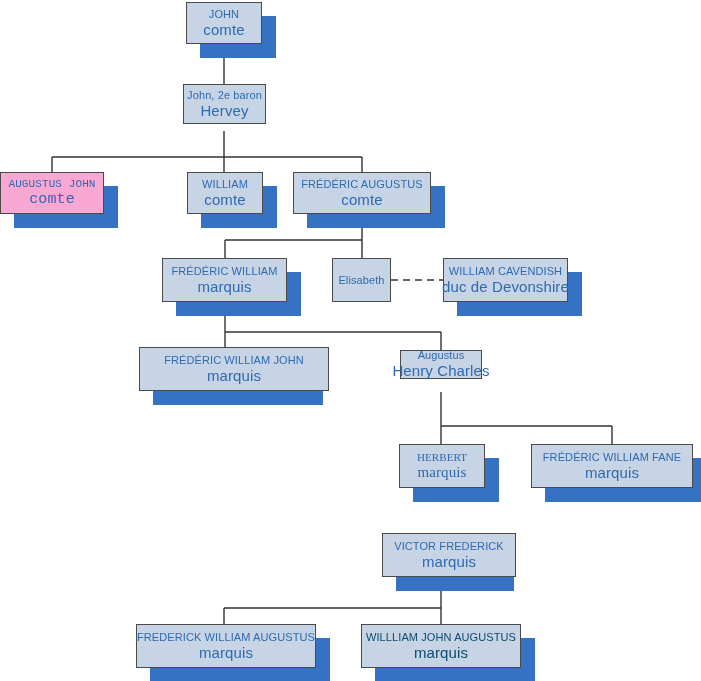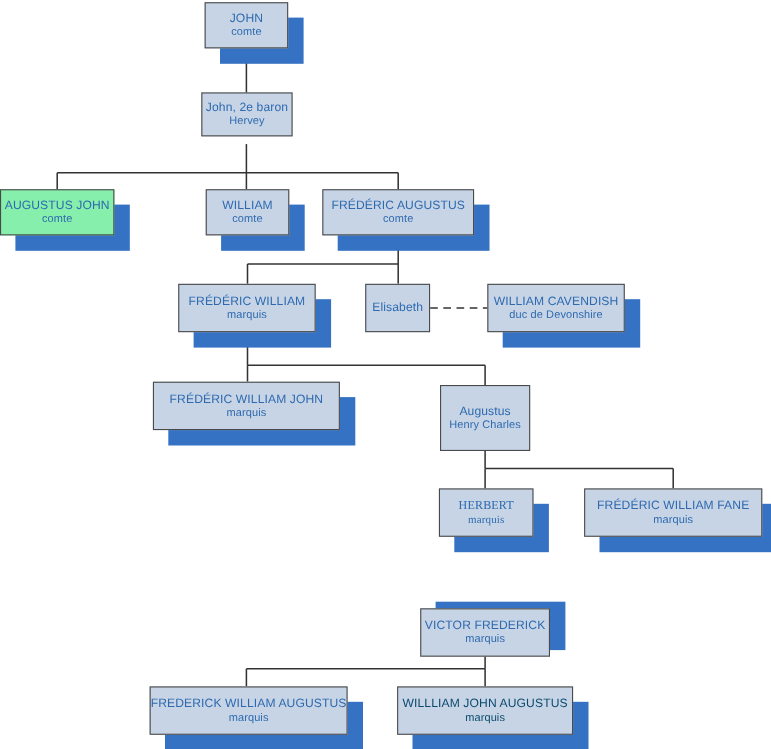--- a/index.html
+++ b/index.html
@@ -38,21 +38,21 @@
     text-align: center;
     line-height: 1.18;
     z-index: 3;
   }
   .node .nm {
     font-size: 11px;
     letter-spacing: 0.1px;
     white-space: nowrap;
   }
   .node .ti {
-    font-size: 10px;
+    font-size: 15px;
     letter-spacing: 0.1px;
     white-space: nowrap;
   }
   .shadow {
     position: absolute;
     background: #3572c4;
     z-index: 1;
   }
 </style>
 </head>
@@ -97,21 +97,21 @@
     <div class="shadow" style="left: 150px; top: 638px; width: 180px; height: 44px;"></div>
     <div class="shadow" style="left: 375px; top: 638px; width: 160px; height: 44px;"></div>
     <div class="node" style="left: 186px; top: 2px; width: 76px; height: 42px; background: rgb(198, 212, 229); border-color: rgb(74, 74, 74); color: rgb(47, 106, 176);">
       <div class="nm">JOHN</div>
       <div class="ti">comte</div>
     </div>
     <div class="node" style="left: 183px; top: 84px; width: 83px; height: 40px; background: rgb(198, 212, 229); border-color: rgb(74, 74, 74); color: rgb(47, 106, 176);">
       <div class="nm">John, 2e baron</div>
       <div class="ti">Hervey</div>
     </div>
-    <div class="node" style="left: 0px; top: 172px; width: 104px; height: 42px; background: #86efac; border-color: rgb(74, 74, 74); color: rgb(47, 106, 176);">
+    <div class="node" style="left: 0px; top: 172px; width: 104px; height: 42px; background: #f9a8d4; border-color: rgb(74, 74, 74); color: rgb(47, 106, 176); font-family: Liberation Mono, monospace;">
       <div class="nm">AUGUSTUS JOHN</div>
       <div class="ti">comte</div>
     </div>
     <div class="node" style="left: 187px; top: 172px; width: 76px; height: 42px; background: rgb(198, 212, 229); border-color: rgb(74, 74, 74); color: rgb(47, 106, 176);">
       <div class="nm">WILLIAM</div>
       <div class="ti">comte</div>
     </div>
     <div class="node" style="left: 293px; top: 172px; width: 138px; height: 42px; background: rgb(198, 212, 229); border-color: rgb(74, 74, 74); color: rgb(47, 106, 176);">
       <div class="nm">FRÉDÉRIC AUGUSTUS</div>
       <div class="ti">comte</div>
@@ -120,37 +120,37 @@
       <div class="nm">FRÉDÉRIC WILLIAM</div>
       <div class="ti">marquis</div>
     </div>
     <div class="node" style="left: 443px; top: 258px; width: 125px; height: 44px; background: rgb(198, 212, 229); border-color: rgb(74, 74, 74); color: rgb(47, 106, 176);">
       <div class="nm">WILLIAM CAVENDISH</div>
       <div class="ti">duc de Devonshire</div>
     </div>
     <div class="node" style="left: 332px; top: 258px; width: 59px; height: 44px; background: rgb(198, 212, 229); border-color: rgb(74, 74, 74); color: rgb(47, 106, 176);">
       <div class="nm">Elisabeth</div>
     </div>
-    <div class="node" style="left: 139px; top: 347px; width: 170px; height: 44px; background: rgb(198, 212, 229); border-color: rgb(74, 74, 74); color: rgb(47, 106, 176);">
+    <div class="node" style="left: 139px; top: 347px; width: 190px; height: 44px; background: rgb(198, 212, 229); border-color: rgb(74, 74, 74); color: rgb(47, 106, 176);">
       <div class="nm">FRÉDÉRIC WILLIAM JOHN</div>
       <div class="ti">marquis</div>
     </div>
-    <div class="node" style="left: 400px; top: 350px; width: 82px; height: 60px; background: rgb(198, 212, 229); border-color: rgb(74, 74, 74); color: rgb(47, 106, 176);">
+    <div class="node" style="left: 400px; top: 350px; width: 82px; height: 29px; background: rgb(198, 212, 229); border-color: rgb(74, 74, 74); color: rgb(47, 106, 176);">
       <div class="nm">Augustus</div>
       <div class="ti">Henry Charles</div>
     </div>
     <div class="node" style="left: 399px; top: 444px; width: 86px; height: 44px; background: rgb(198, 212, 229); border-color: rgb(74, 74, 74); color: rgb(47, 106, 176); font-family: Liberation Serif, serif;">
       <div class="nm">HERBERT</div>
       <div class="ti">marquis</div>
     </div>
     <div class="node" style="left: 531px; top: 444px; width: 162px; height: 44px; background: rgb(198, 212, 229); border-color: rgb(74, 74, 74); color: rgb(47, 106, 176); text-align: center;">
       <div class="nm">FRÉDÉRIC WILLIAM FANE</div>
       <div class="ti">marquis</div>
     </div>
-    <div class="node" style="left: 382px; top: 533px; width: 118px; height: 44px; background: rgb(198, 212, 229); border-color: rgb(74, 74, 74); color: rgb(47, 106, 176); margin-top: 20px;">
+    <div class="node" style="left: 382px; top: 533px; width: 134px; height: 44px; background: rgb(198, 212, 229); border-color: rgb(74, 74, 74); color: rgb(47, 106, 176);">
       <div class="nm">VICTOR FREDERICK</div>
       <div class="ti">marquis</div>
     </div>
     <div class="node" style="left: 136px; top: 624px; width: 180px; height: 44px; background: rgb(198, 212, 229); border-color: rgb(74, 74, 74); color: rgb(47, 106, 176);">
       <div class="nm">FREDERICK WILLIAM AUGUSTUS</div>
       <div class="ti">marquis</div>
     </div>
     <div class="node" style="left: 361px; top: 624px; width: 160px; height: 44px; background: rgb(198, 212, 229); border-color: rgb(74, 74, 74); color: #0c4a6e; justify-content: center;">
       <div class="nm">WILLLIAM JOHN AUGUSTUS</div>
       <div class="ti">marquis</div>

